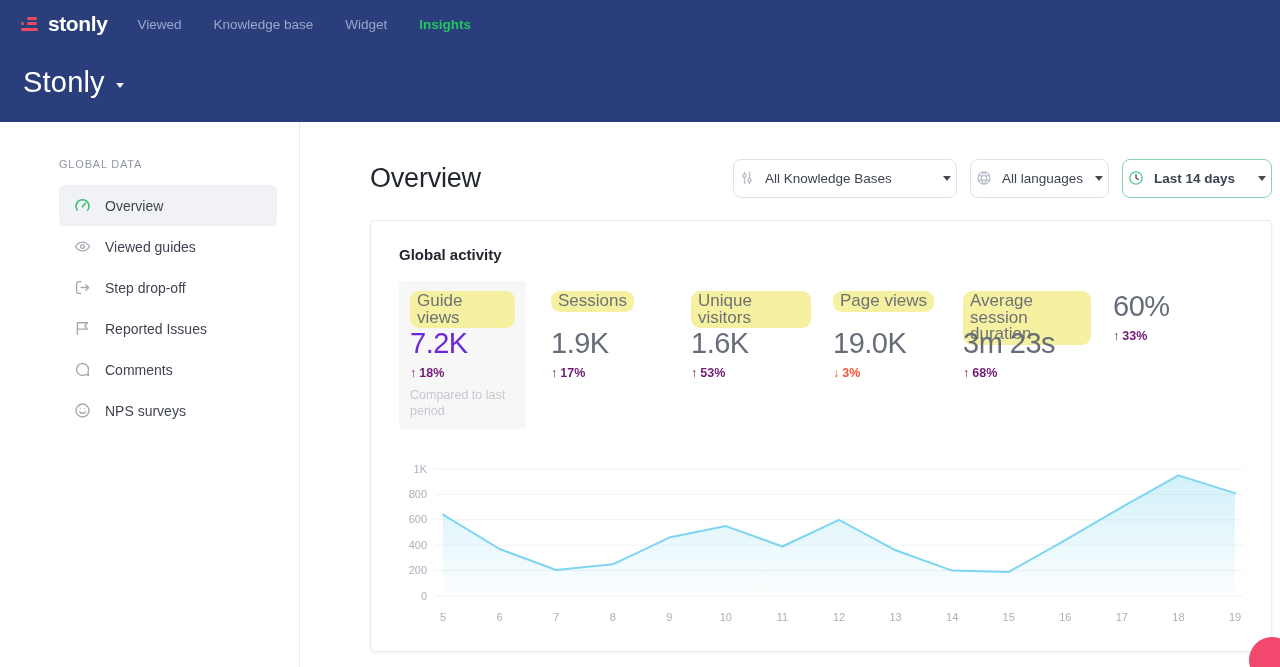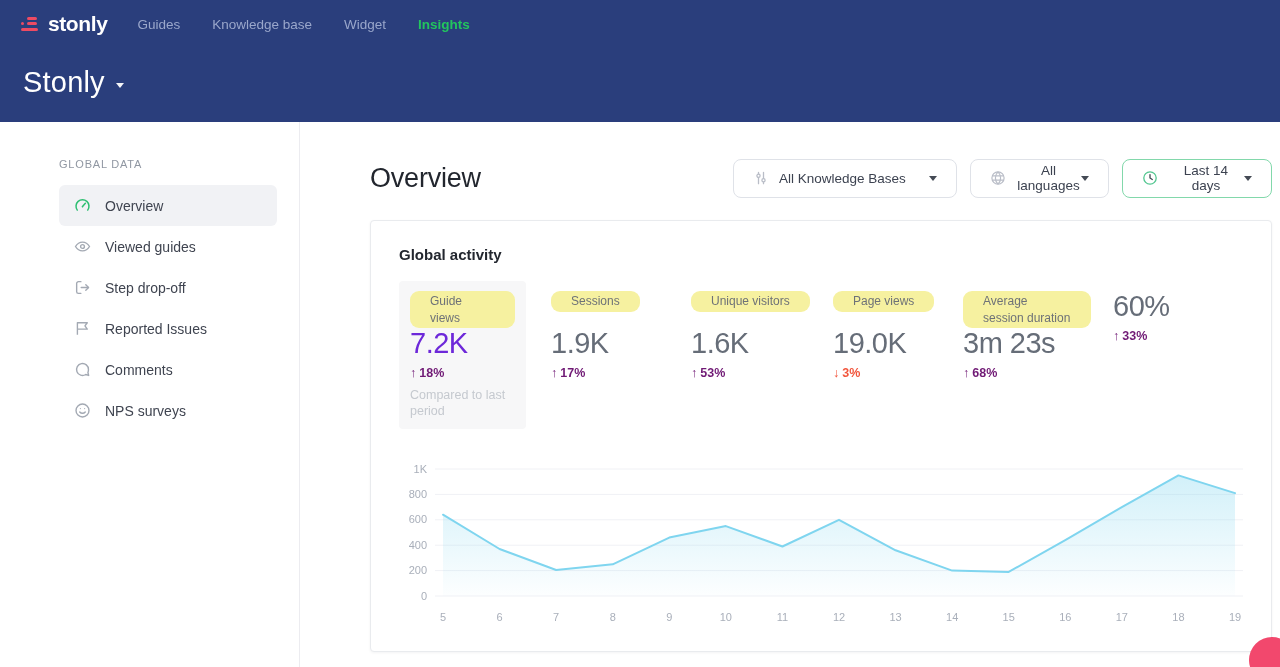--- a/index.html
+++ b/index.html
@@ -33,42 +33,42 @@
   .side-item.active { background:#f1f2f5; }
   .side-item .icon { width:17px; height:17px; color:#a3a9b3; display:inline-flex; }
   .side-item.active .icon { color:#2dbe71; }
   .side-item .icon svg { width:17px; height:17px; }
   .side-label { font-size:14px; color:#3f4450; }
 
   .main { flex:1; padding:36px 8px 0 70px; background:#fff; }
   .title-row { display:flex; align-items:center; justify-content:space-between; height:40px; }
   .page-title { font-size:27px; font-weight:400; color:#22262e; letter-spacing:-0.2px; }
   .filters { display:flex; gap:13px; }
-  .filter-btn { display:flex; align-items:center; height:39px; padding:0 19px; border:1px solid #dfe2e8; border-radius:8px; background:#fff; font-size:13.5px; color:#3c4250; cursor:pointer; font-family:inherit; }
+  .filter-btn { display:flex; align-items:center; height:39px; padding:0 5px; border:1px solid #dfe2e8; border-radius:8px; background:#fff; font-size:13.5px; color:#3c4250; cursor:pointer; font-family:inherit; }
   .filter-btn .icon { width:16px; height:16px; display:inline-flex; color:#b9bdc7; margin-right:10px; }
   .filter-btn .icon svg { width:16px; height:16px; }
   .filter-btn .caret { color:#444a55; margin-left:auto; border-left-width:4px; border-right-width:4px; border-top-width:5px; }
   .filter-btn:nth-child(1) { width:224px; }
   .filter-btn:nth-child(2) { width:139px; }
-  .filter-btn:nth-child(3) { width:150px; border-color:#82d8ab; }
+  .filter-btn:nth-child(3) { width:150px; border-color:#82d8ab;font-weight:bold; }
 
   
   .card { margin-top:22px; width:902px; border:1px solid #e9ebee; border-radius:4px; background:#fff; box-shadow:0 1px 3px rgba(20,20,40,0.05); padding:25px 28px 20px 28px; }
   .card-title { font-size:15px; font-weight:700; color:#23272f; }
 
   .metrics { display:flex; margin-top:18px; }
   .metric { padding:10px 11px; cursor:pointer; }
   .metric:nth-child(1) { width:127px; margin-right:14px; background:#f7f7f8; border-radius:4px; }
   .metric:nth-child(2) { width:140px; }
   .metric:nth-child(3) { width:142px; }
   .metric:nth-child(4) { width:130px; }
   .metric:nth-child(5) { width:150px; }
   .metric:nth-child(6) { width:130px; }
   .metric-label { height:37px; }
-  .hl { display:inline-block; background:#f6f1a0; color:#6e7277; font-size:12px; line-height:16.5px; padding:2px 20px; border-radius:9px; }
+  .hl { display:inline-block; background:#f6f1a0; color:#6e7277; font-size:17px; line-height:16.5px; padding:2px 7px; border-radius:9px; }
   .metric-value { font-size:29px; font-weight:400; color:#666d78; letter-spacing:-0.5px; line-height:31px; }
   .metric.selected .metric-value { color:#6d28d9; }
   .metric-delta { margin-top:7px; font-size:12.5px; font-weight:700; color:#701a75; }
   .metric-delta.down { color:#f2563d; }
   .metric-delta .arrow { font-weight:400; margin-right:3px; }
   .metric-note { margin-top:7px; font-size:12.5px; line-height:16px; color:#c5c9cf; max-width:102px; }
 
   .chart-wrap { margin-top:10px; }
   .chart-wrap svg { display:block; }
 
@@ -83,21 +83,21 @@
     <div class="logo">
       <span class="logo-mark">
           <i class="r1"></i>
           <i class="r2a"></i>
           <i class="r2b"></i>
           <i class="r3"></i>
         </span>
       <span class="logo-text">stonly</span>
     </div>
     <div class="top-nav">
-        <div class="nav-item">Guides</div>
+        <div class="nav-item">Viewed</div>
         <div class="nav-item">Knowledge base</div>
         <div class="nav-item">Widget</div>
         <div class="nav-item active">Insights</div>
       </div>
   </div>
   <div class="workspace-row">
     <span class="workspace-name">Stonly</span>
     <span class="caret"></span>
   </div>
 </div>

